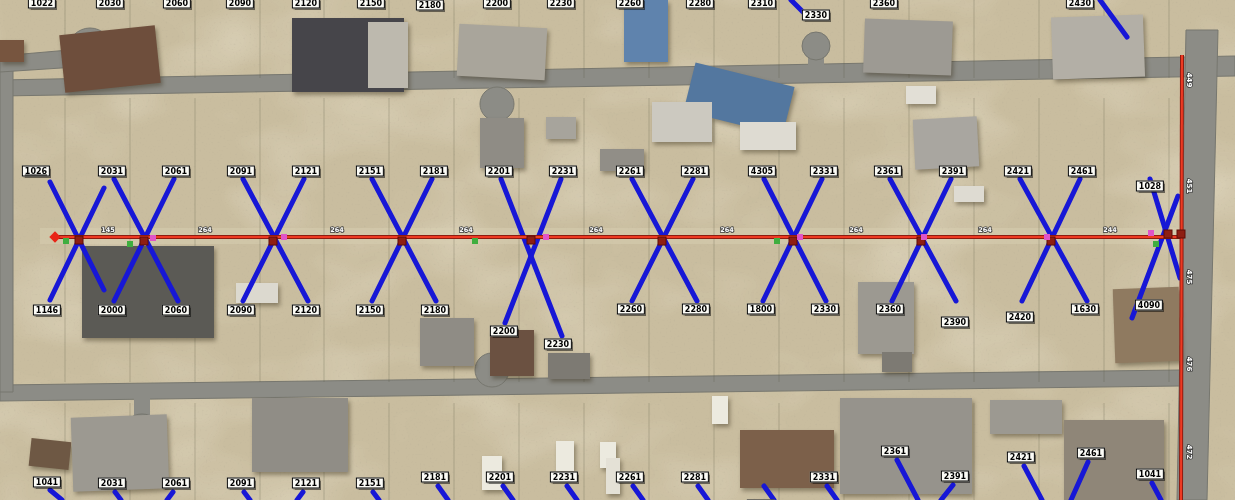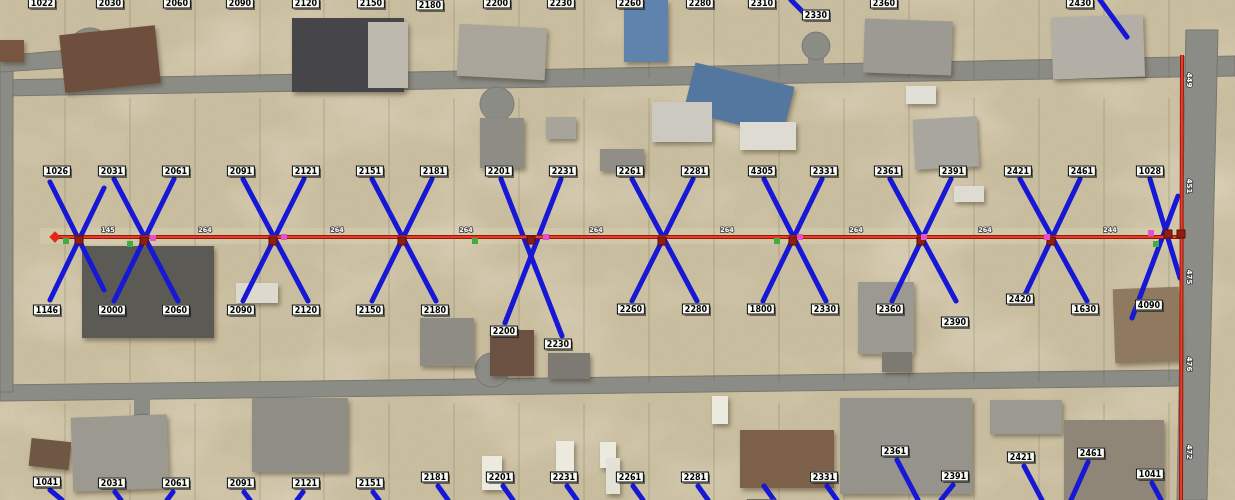--- a/index.html
+++ b/index.html
@@ -259,54 +259,54 @@
       <div class="addr" style="left: 371px; top: 3px;">2150</div>
       <div class="addr" style="left: 430px; top: 5px;">2180</div>
       <div class="addr" style="left: 497px; top: 3px;">2200</div>
       <div class="addr" style="left: 561px; top: 3px;">2230</div>
       <div class="addr" style="left: 630px; top: 3px;">2260</div>
       <div class="addr" style="left: 700px; top: 3px;">2280</div>
       <div class="addr" style="left: 762px; top: 3px;">2310</div>
       <div class="addr" style="left: 816px; top: 15px;">2330</div>
       <div class="addr" style="left: 884px; top: 3px;">2360</div>
       <div class="addr" style="left: 1080px; top: 3px;">2430</div>
-      <div class="addr" style="left: 57px; top: 171px;">1026</div>
+      <div class="addr" style="left: 36px; top: 171px; text-decoration: underline;">1026</div>
       <div class="addr" style="left: 112px; top: 171px;">2031</div>
       <div class="addr" style="left: 176px; top: 171px;">2061</div>
       <div class="addr" style="left: 241px; top: 171px;">2091</div>
       <div class="addr" style="left: 306px; top: 171px;">2121</div>
       <div class="addr" style="left: 370px; top: 171px;">2151</div>
       <div class="addr" style="left: 434px; top: 171px;">2181</div>
       <div class="addr" style="left: 499px; top: 171px;">2201</div>
       <div class="addr" style="left: 563px; top: 171px;">2231</div>
       <div class="addr" style="left: 630px; top: 171px;">2261</div>
       <div class="addr" style="left: 695px; top: 171px;">2281</div>
       <div class="addr" style="left: 762px; top: 171px;">4305</div>
       <div class="addr" style="left: 824px; top: 171px;">2331</div>
       <div class="addr" style="left: 888px; top: 171px;">2361</div>
       <div class="addr" style="left: 953px; top: 171px;">2391</div>
       <div class="addr" style="left: 1018px; top: 171px;">2421</div>
       <div class="addr" style="left: 1082px; top: 171px;">2461</div>
-      <div class="addr" style="left: 1150px; top: 171px;">1028</div>
+      <div class="addr" style="left: 1150px; top: 186px;">1028</div>
       <div class="addr" style="left: 47px; top: 310px;">1146</div>
       <div class="addr" style="left: 112px; top: 310px;">2000</div>
       <div class="addr" style="left: 176px; top: 310px;">2060</div>
       <div class="addr" style="left: 241px; top: 310px;">2090</div>
       <div class="addr" style="left: 306px; top: 310px;">2120</div>
       <div class="addr" style="left: 370px; top: 310px;">2150</div>
       <div class="addr" style="left: 435px; top: 310px;">2180</div>
       <div class="addr" style="left: 504px; top: 331px;">2200</div>
       <div class="addr" style="left: 558px; top: 344px;">2230</div>
       <div class="addr" style="left: 631px; top: 309px;">2260</div>
       <div class="addr" style="left: 696px; top: 309px;">2280</div>
       <div class="addr" style="left: 761px; top: 309px;">1800</div>
       <div class="addr" style="left: 825px; top: 309px;">2330</div>
       <div class="addr" style="left: 890px; top: 309px;">2360</div>
       <div class="addr" style="left: 955px; top: 322px; text-align: center;">2390</div>
-      <div class="addr" style="left: 1020px; top: 299px; text-align: center;">2420</div>
+      <div class="addr" style="left: 1020px; top: 317px; text-align: center;">2420</div>
       <div class="addr" style="left: 1085px; top: 309px;">1630</div>
       <div class="addr" style="left: 1149px; top: 305px;">4090</div>
       <div class="addr" style="left: 47px; top: 482px;">1041</div>
       <div class="addr" style="left: 112px; top: 483px;">2031</div>
       <div class="addr" style="left: 176px; top: 483px;">2061</div>
       <div class="addr" style="left: 241px; top: 483px;">2091</div>
       <div class="addr" style="left: 306px; top: 483px;">2121</div>
       <div class="addr" style="left: 370px; top: 483px;">2151</div>
       <div class="addr" style="left: 435px; top: 477px;">2181</div>
       <div class="addr" style="left: 500px; top: 477px;">2201</div>

